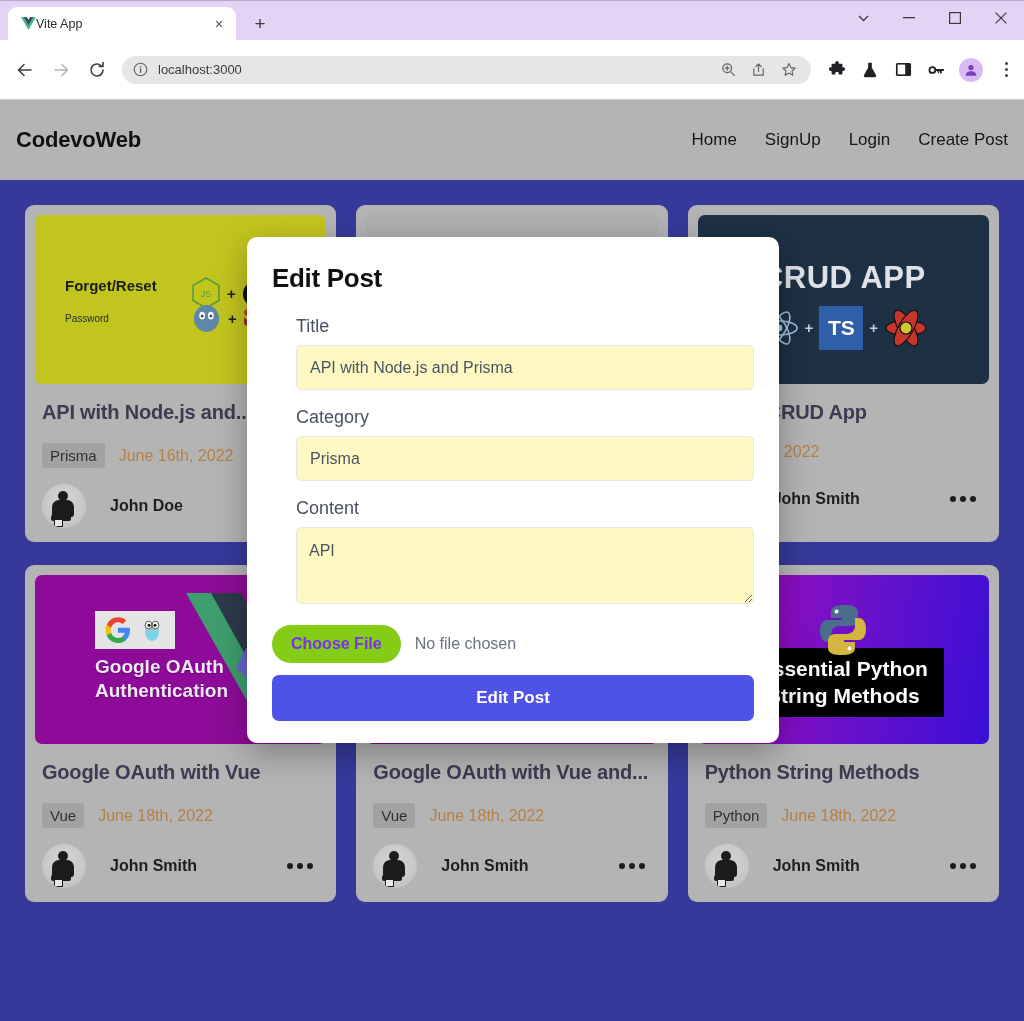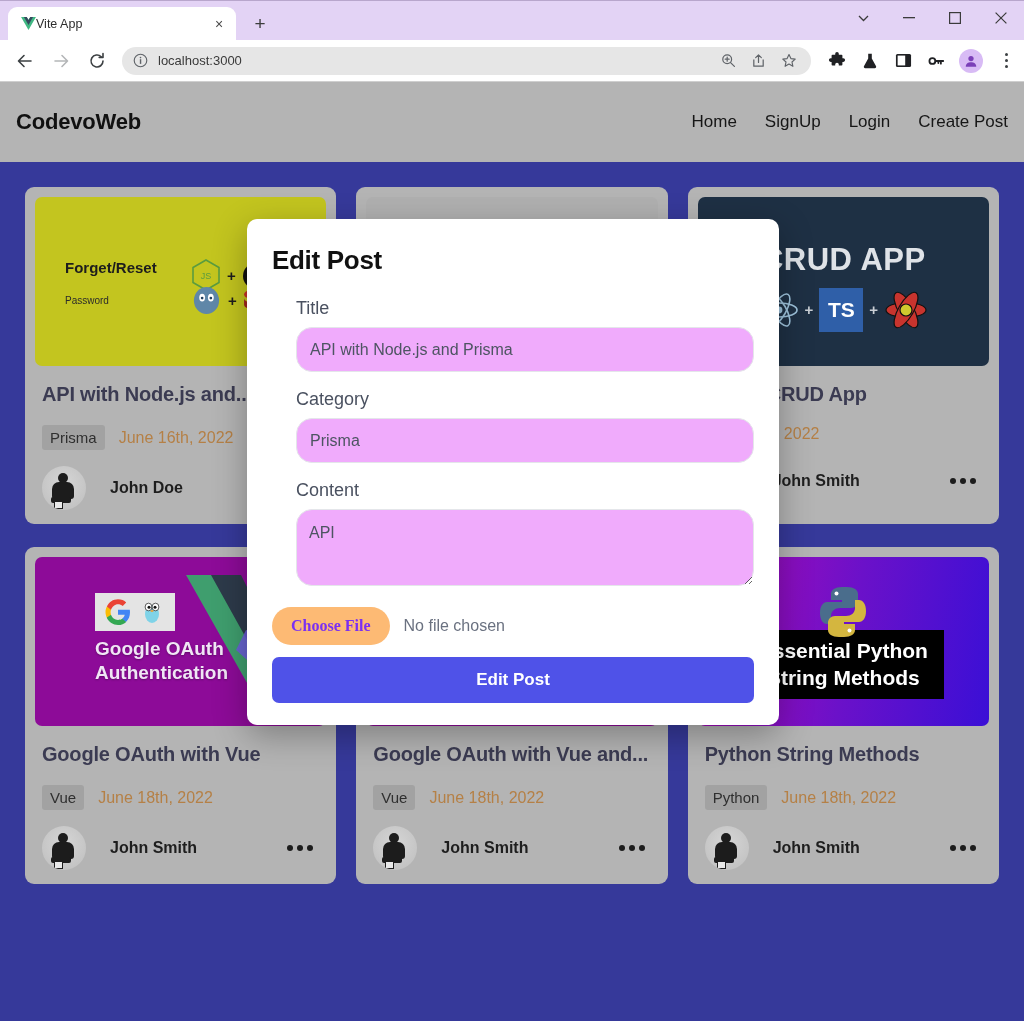--- a/index.html
+++ b/index.html
@@ -55,21 +55,21 @@
     position: absolute; top: 0; right: 0;
     height: 34px; display: flex; align-items: center;
   }
   .winbtn {
     width: 46px; height: 34px;
     display: flex; align-items: center; justify-content: center;
     color: #3b3b3b;
   }
 
   .toolbar {
-    height: 42px;
+    height: 60px;
     background: #ffffff;
     display: flex;
     align-items: center;
     padding: 0 10px;
     gap: 2px;
     border-bottom: 1px solid #cfcfcf;
   }
   .navbtn {
     width: 30px; height: 30px;
     display: flex; align-items: center; justify-content: center;
@@ -248,50 +248,50 @@
   }
   .field-label {
     font-size: 18px;
     color: #4a5160;
     margin-bottom: 8px;
   }
   .text-input {
     width: 100%;
     height: 45px;
     border: 1px solid #e4e6ea;
-    border-radius: 16px;
+    border-radius: 5px;
     padding: 0 13px;
     font-size: 16px;
     color: #4d5462;
     font-family: "Liberation Sans", sans-serif;
-    background: #f0abfc;
+    background: #fef9c3;
     outline: none;
   }
   .field { margin-bottom: 17px; margin-left: 24px; }
   textarea.text-input {
     height: 77px;
     padding: 12px 12px;
     resize: vertical;
     line-height: 1.4;
   }
   .file-row {
     display: flex;
     align-items: center;
     gap: 14px;
     margin: 16px 0 12px 0;
   }
   .choose-file {
-    background: #fdba74;
+    background: #84cc16;
     color: #7b2ff2;
     font-size: 16px;
     font-weight: bold;
     padding: 10px 19px;
     border-radius: 20px;
     border: none;
-    font-family: Liberation Serif, serif;
+    font-family: Liberation Sans, sans-serif;
   }
   .no-file {
     font-size: 16px;
     color: #6a7180;
   }
   .submit-btn {
     width: 100%;
     height: 46px;
     background: #4f52e8;
     color: #ffffff;

